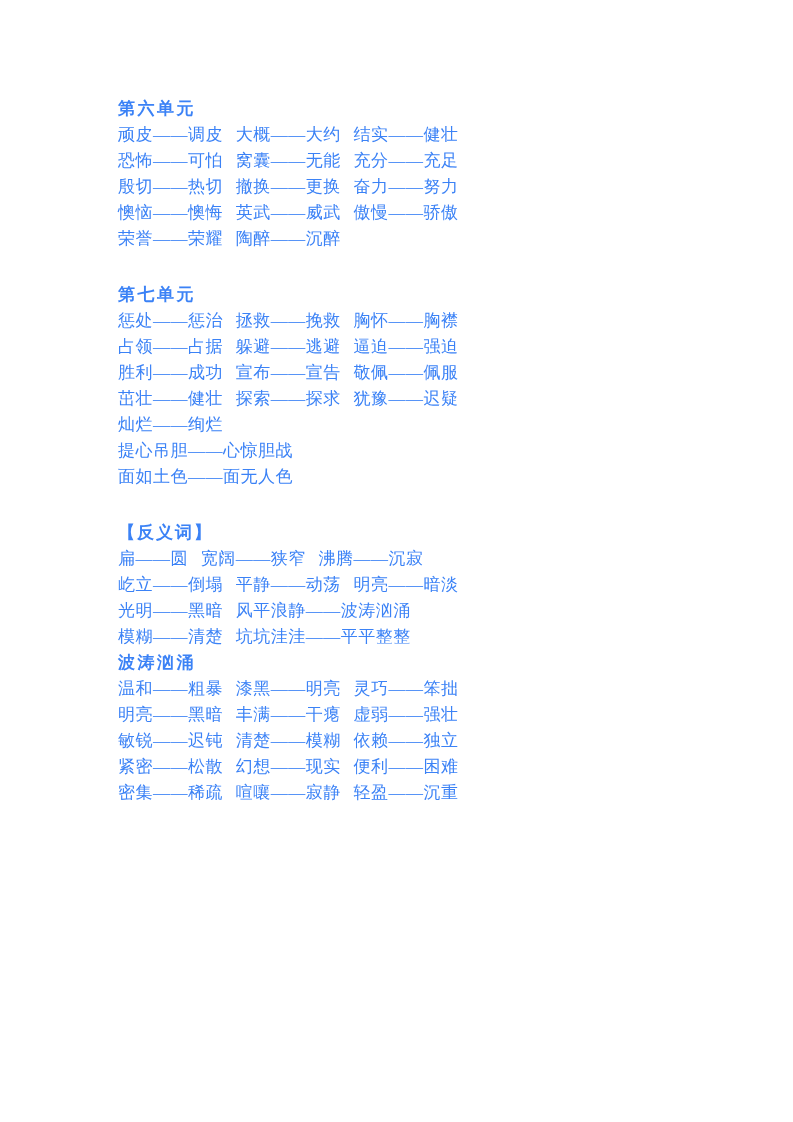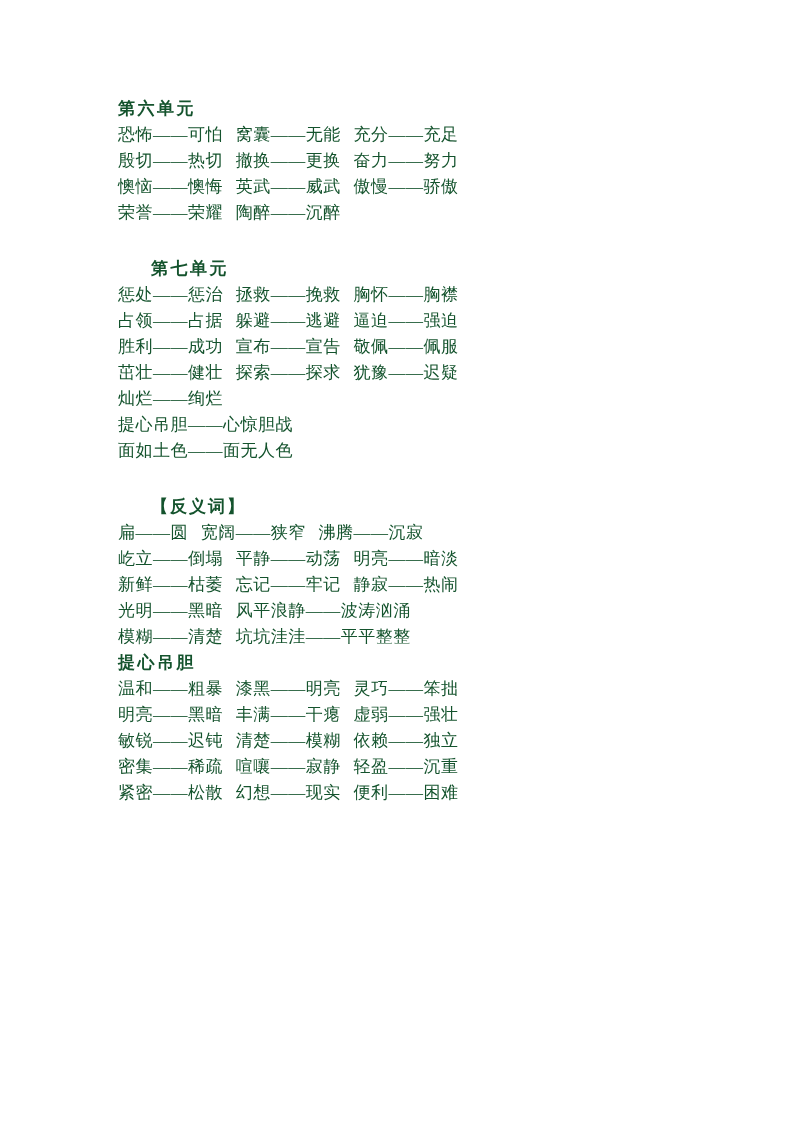--- a/index.html
+++ b/index.html
@@ -12,64 +12,63 @@
     width: 793px;
     height: 1122px;
     margin: 0 auto;
     background: #ffffff;
     box-sizing: border-box;
     padding: 96px 118px 0 118px;
     overflow: hidden;
     font-family: "Liberation Serif", "DejaVu Serif", serif;
     font-size: 17px;
     line-height: 26px;
-    color: #14532d;
+    color: #3b82f6;
   }
   .block {
     white-space: nowrap;
     letter-spacing: 0.5px;
     word-spacing: 8px;
   }
   .block.heading {
     font-weight: bold;
     letter-spacing: 2.5px;
   }
   .block.label {
     font-weight: bold;
     letter-spacing: 2px;
   }
   .block.gap {
     margin-top: 30px;
-    margin-left: 33px;
   }
 </style>
 </head>
 <body>
 
 <div class="page">
   <div>
       <div class="block heading">第六单元</div>
+      <div class="block line">顽皮——调皮 大概——大约 结实——健壮</div>
       <div class="block line">恐怖——可怕 窝囊——无能 充分——充足</div>
       <div class="block line">殷切——热切 撤换——更换 奋力——努力</div>
       <div class="block line">懊恼——懊悔 英武——威武 傲慢——骄傲</div>
       <div class="block line">荣誉——荣耀 陶醉——沉醉</div>
       <div class="block heading gap">第七单元</div>
       <div class="block line">惩处——惩治 拯救——挽救 胸怀——胸襟</div>
       <div class="block line">占领——占据 躲避——逃避 逼迫——强迫</div>
       <div class="block line">胜利——成功 宣布——宣告 敬佩——佩服</div>
       <div class="block line">茁壮——健壮 探索——探求 犹豫——迟疑</div>
       <div class="block line">灿烂——绚烂</div>
       <div class="block line">提心吊胆——心惊胆战</div>
       <div class="block line">面如土色——面无人色</div>
       <div class="block label gap">【反义词】</div>
       <div class="block line">扁——圆 宽阔——狭窄 沸腾——沉寂</div>
       <div class="block line">屹立——倒塌 平静——动荡 明亮——暗淡</div>
-      <div class="block line">新鲜——枯萎 忘记——牢记 静寂——热闹</div>
       <div class="block line">光明——黑暗 风平浪静——波涛汹涌</div>
       <div class="block line">模糊——清楚 坑坑洼洼——平平整整</div>
-      <div class="block heading">提心吊胆</div>
+      <div class="block heading">波涛汹涌</div>
       <div class="block line">温和——粗暴 漆黑——明亮 灵巧——笨拙</div>
       <div class="block line">明亮——黑暗 丰满——干瘪 虚弱——强壮</div>
       <div class="block line">敏锐——迟钝 清楚——模糊 依赖——独立</div>
+      <div class="block line">紧密——松散 幻想——现实 便利——困难</div>
       <div class="block line">密集——稀疏 喧嚷——寂静 轻盈——沉重</div>
-      <div class="block line">紧密——松散 幻想——现实 便利——困难</div>
     </div>
 </div>
 
 </body></html>

